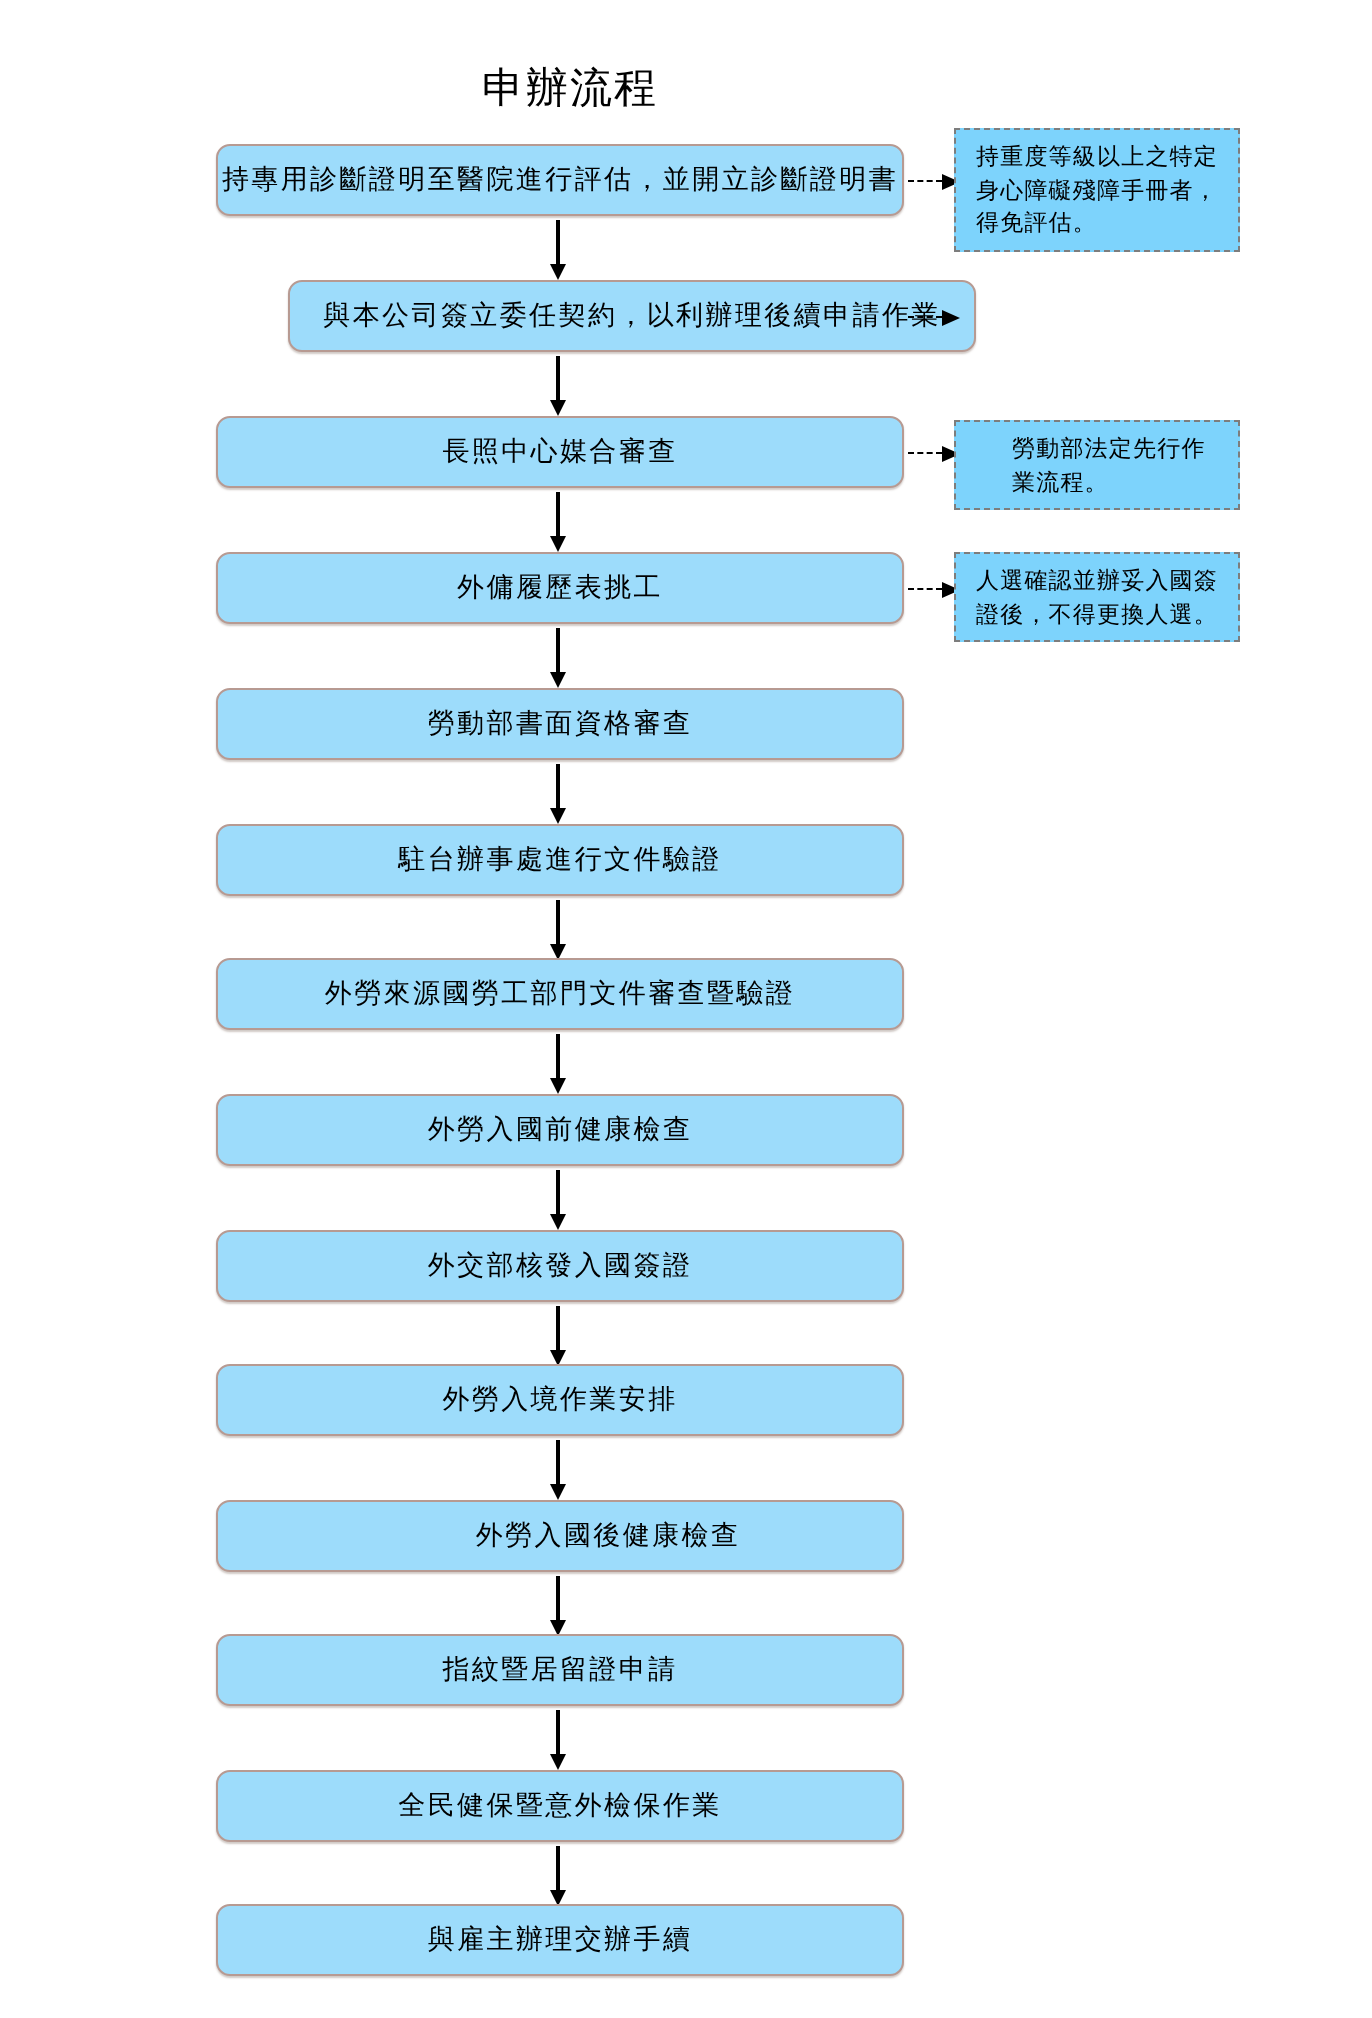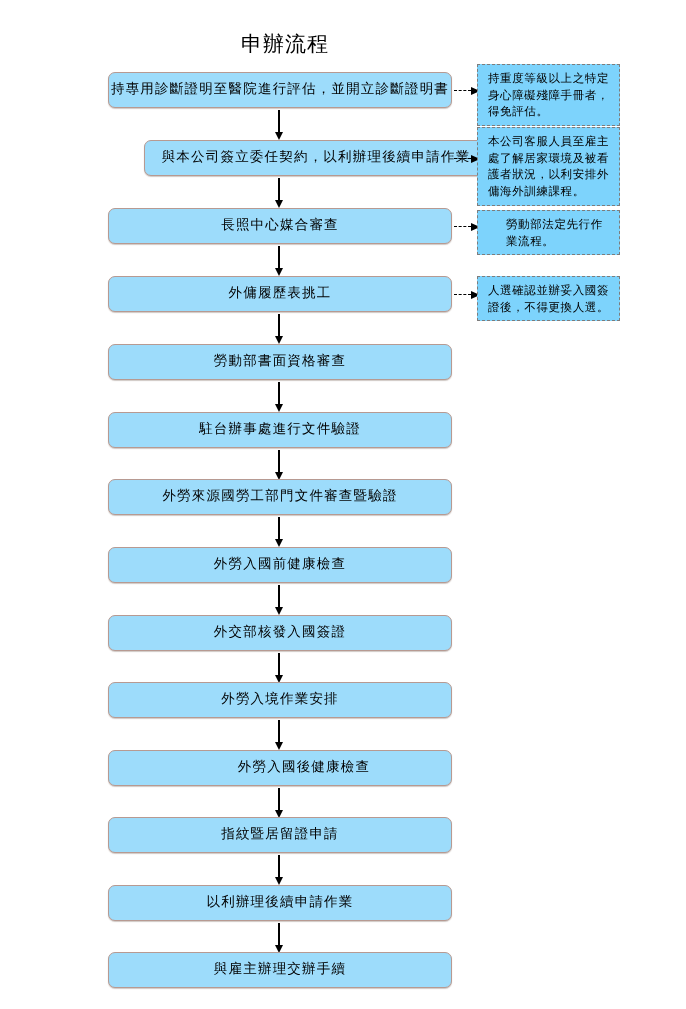--- a/index.html
+++ b/index.html
@@ -44,21 +44,21 @@
     background: #9DDCFB;
     border: 1px solid #b79a92;
     border-radius: 7px;
     display: flex;
     align-items: center;
     justify-content: center;
     color: #000000;
     font-size: 13.5px;
     letter-spacing: 1.2px;
     box-shadow: 0 1px 1px rgba(120,100,90,0.35);
-    font-family: Liberation Mono, monospace;
+    font-family: Liberation Sans, sans-serif;
   }
   .proc-label {
     line-height: 1.2;
     white-space: nowrap;
   }
 
   
   .connector {
     position: absolute;
     left: 278px;
@@ -126,23 +126,20 @@
   <div class="side-connector" style="top:90px;"></div>
   <div class="note-box" style="top:64px;">
     <span>持重度等級以上之特定身心障礙殘障手冊者，得免評估。</span>
   </div>
   <div class="connector" style="top:110px; height:23px;"></div>
 
   <div class="proc-box" style="top:140px;margin-left:36px;">
     <span class="proc-label">與本公司簽立委任契約，以利辦理後續申請作業</span>
   </div>
   <div class="side-connector" style="top:158px;"></div>
-  <div class="note-box" style="top:127px;">
-    <span>本公司客服人員至雇主處了解居家環境及被看護者狀況，以利安排外傭海外訓練課程。</span>
-  </div>
   <div class="connector" style="top:178px; height:23px;"></div>
 
   <div class="proc-box" style="top:208px;">
     <span class="proc-label">長照中心媒合審查</span>
   </div>
   <div class="side-connector" style="top:226px;"></div>
   <div class="note-box" style="top:210px;padding-left:28px;">
     <span>勞動部法定先行作業流程。</span>
   </div>
   <div class="connector" style="top:246px; height:23px;"></div>
@@ -190,21 +187,21 @@
     <span class="proc-label">外勞入國後健康檢查</span>
   </div>
   <div class="connector" style="top:788px; height:23px;"></div>
 
   <div class="proc-box" style="top:817px;">
     <span class="proc-label">指紋暨居留證申請</span>
   </div>
   <div class="connector" style="top:855px; height:23px;"></div>
 
   <div class="proc-box" style="top:885px;">
-    <span class="proc-label">以利辦理後續申請作業</span>
+    <span class="proc-label">全民健保暨意外檢保作業</span>
   </div>
   <div class="connector" style="top:923px; height:23px;"></div>
 
   <div class="proc-box" style="top:952px;">
     <span class="proc-label">與雇主辦理交辦手續</span>
   </div>
 
 </div>
 
 </body></html>

